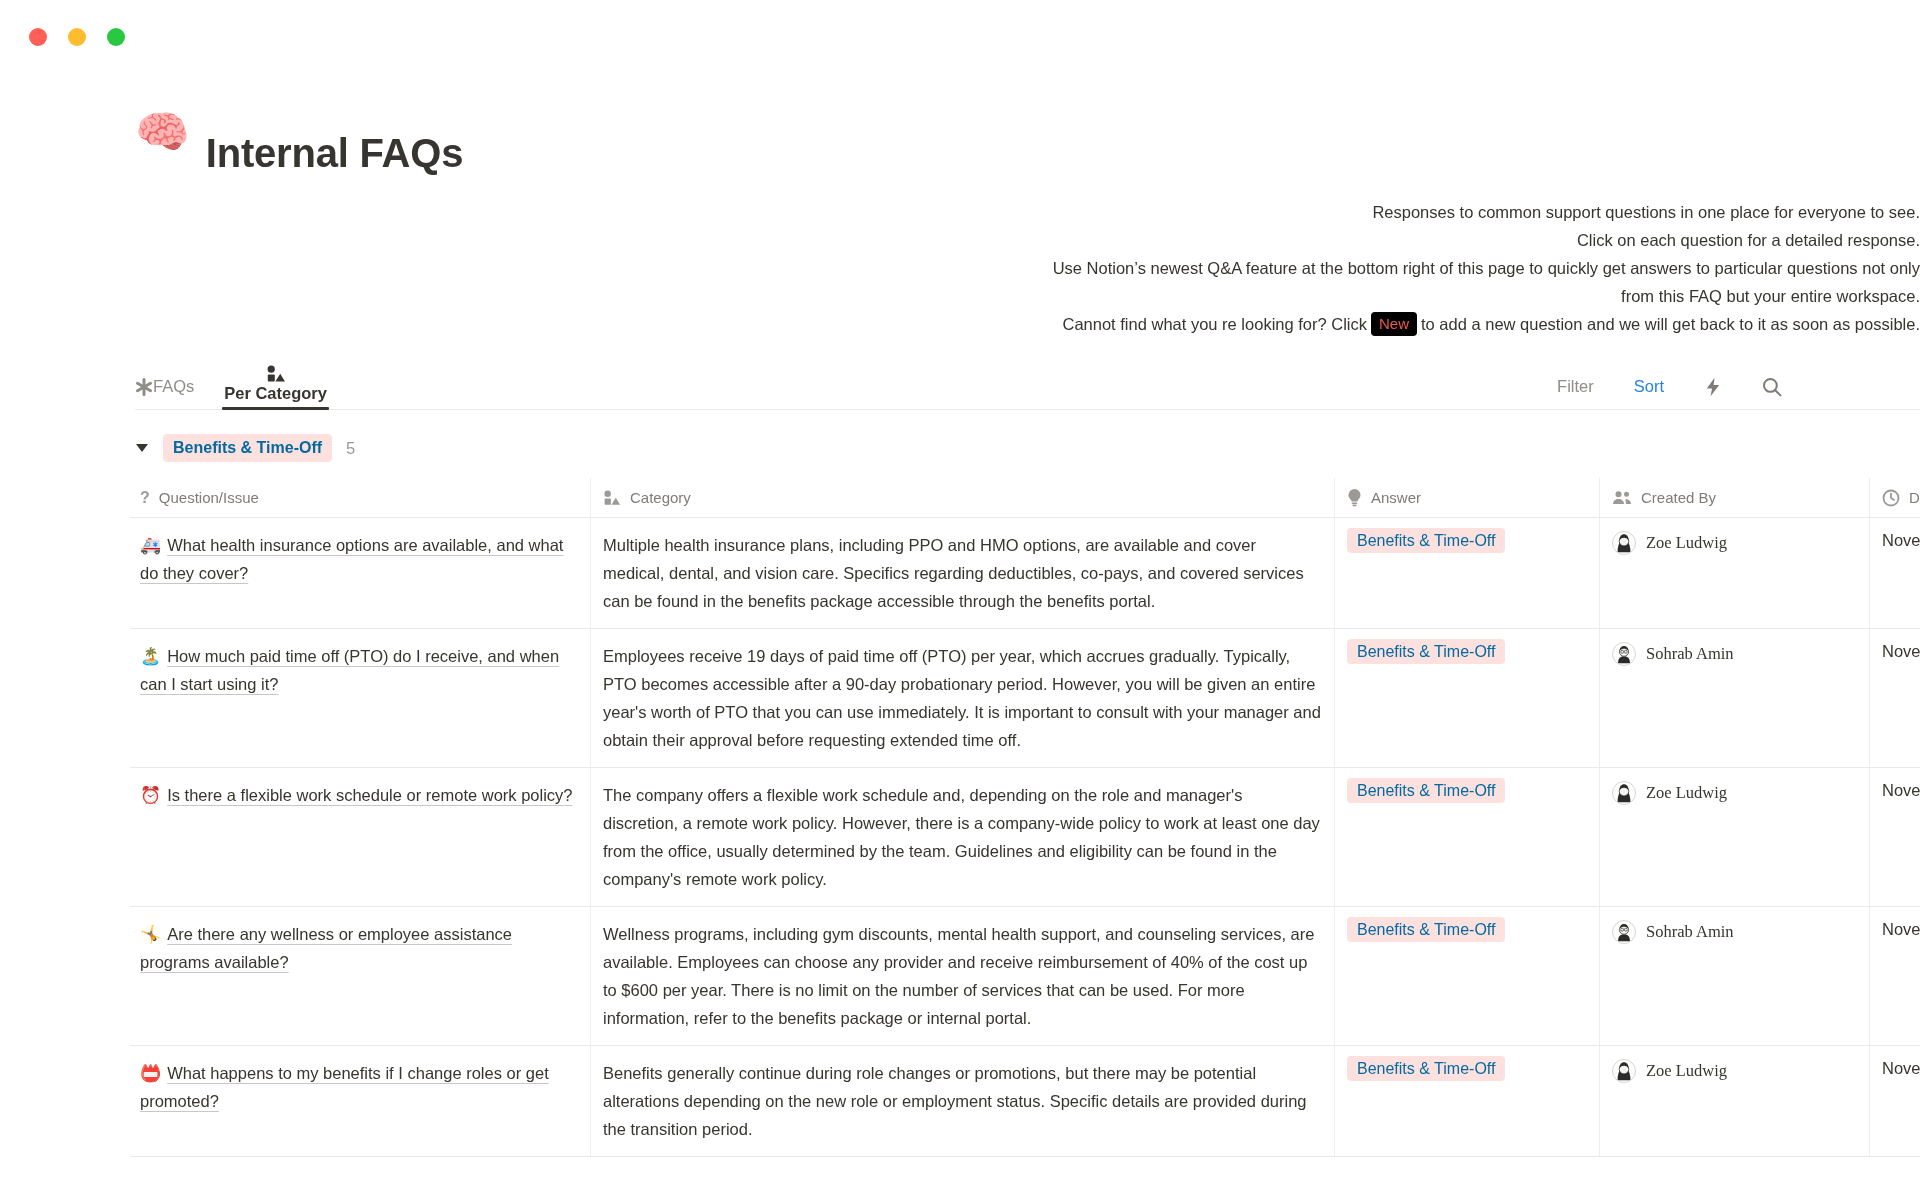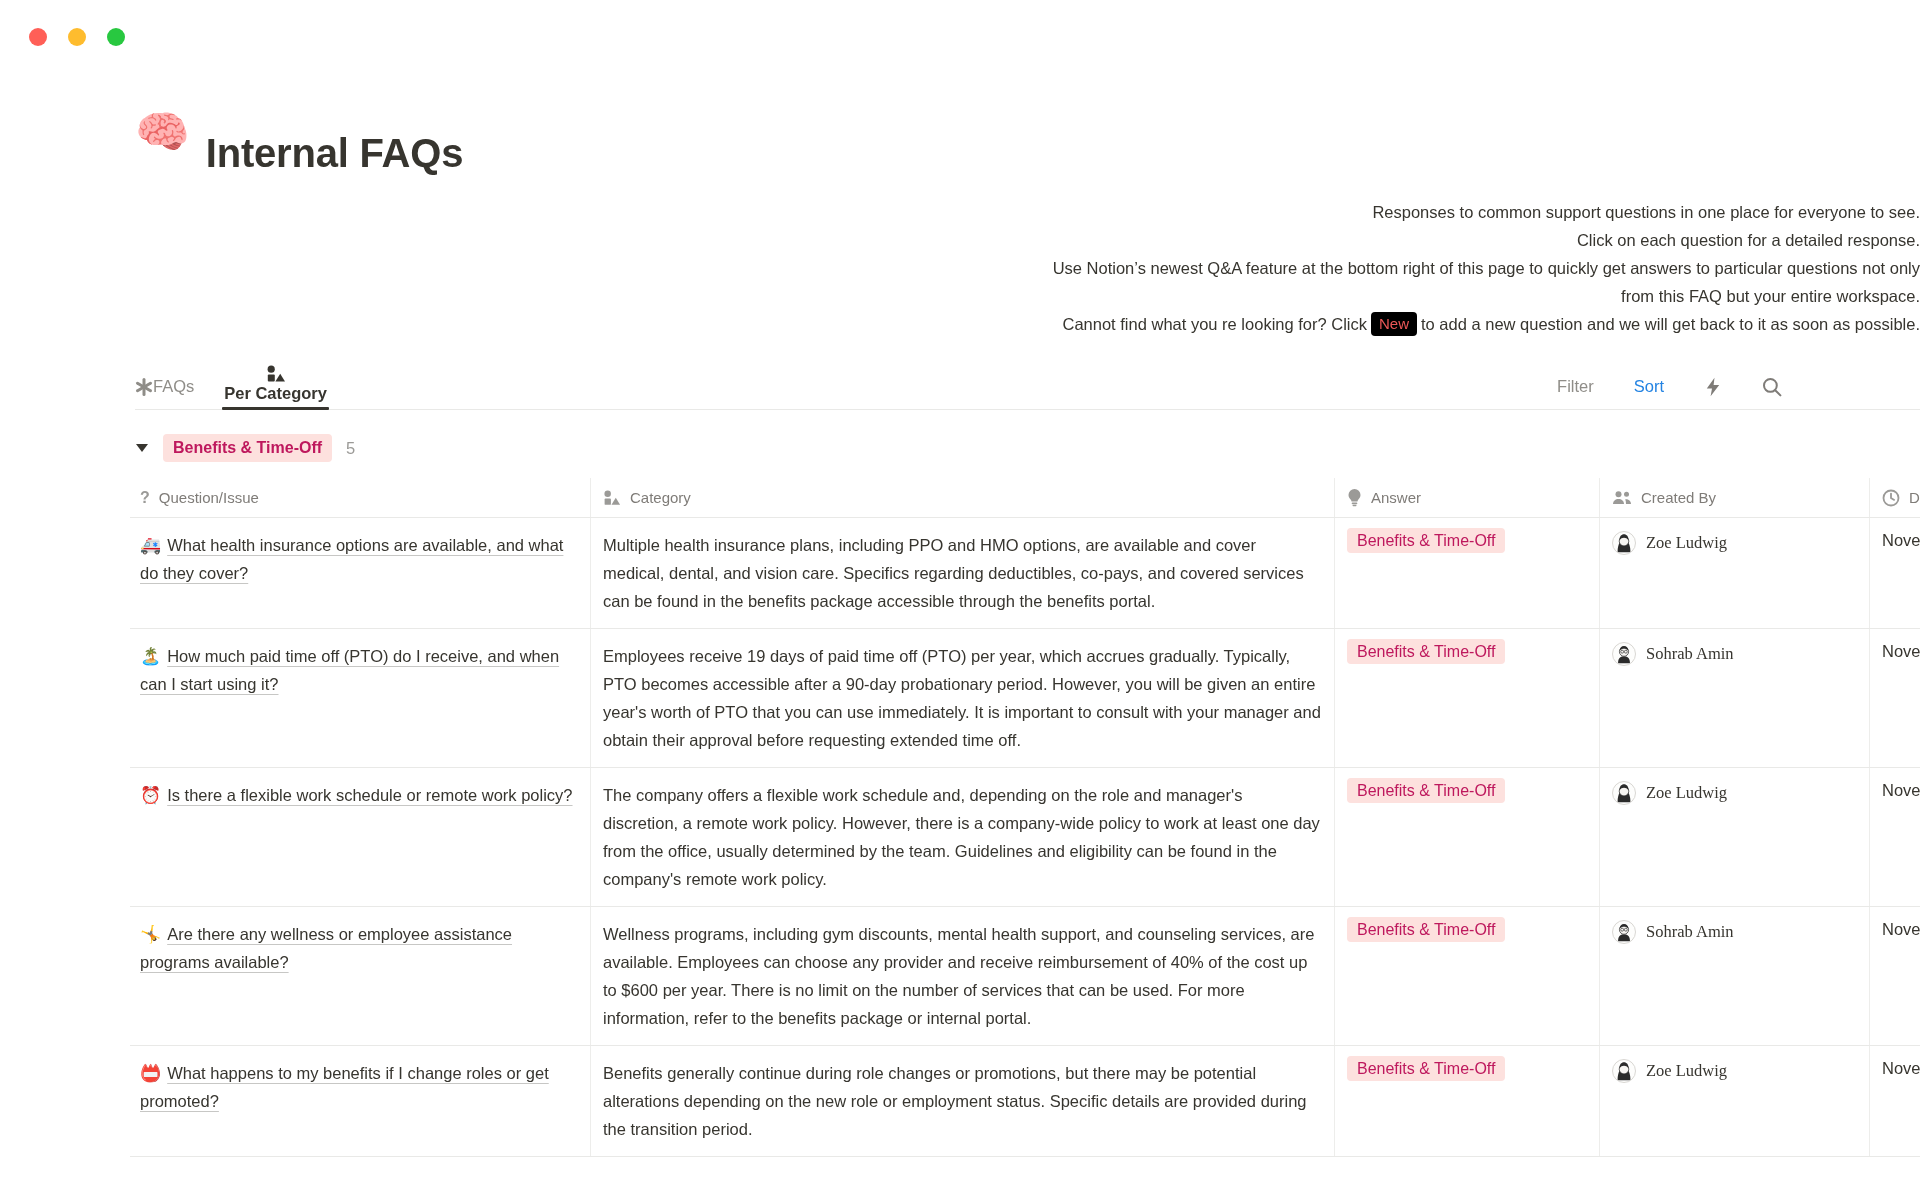--- a/index.html
+++ b/index.html
@@ -51,21 +51,21 @@
   }
   .controls { display: flex; align-items: flex-start; gap: 40px; }
   .control-filter { color: #8f8d88; font-size: 16.5px; cursor: pointer; }
   .control-sort { color: #2383e2; font-size: 16.5px; cursor: pointer; }
   .icon-btn { display: flex; align-items: center; cursor: pointer; }
 
   
   .group-header { margin-top: 24px; display: flex; align-items: center; gap: 14px; }
   .group-toggle { display: flex; align-items: center; cursor: pointer; }
   .pill {
-    background: #fde1de; color: #be185d; font-weight: 600; font-size: 16px;
+    background: #fde1de; color: #0369a1; font-weight: 600; font-size: 16px;
     line-height: 20px; padding: 4px 10px; border-radius: 4px; white-space: nowrap;
   }
   .group-count { color: #9b9a97; font-size: 16.5px; }
 
   
   .faq-table { margin-top: 16px; margin-left: -5px; width: 1835px; }
   .grid-row {
     display: grid;
     grid-template-columns: 460px 744px 265px 270px 96px;
   }

